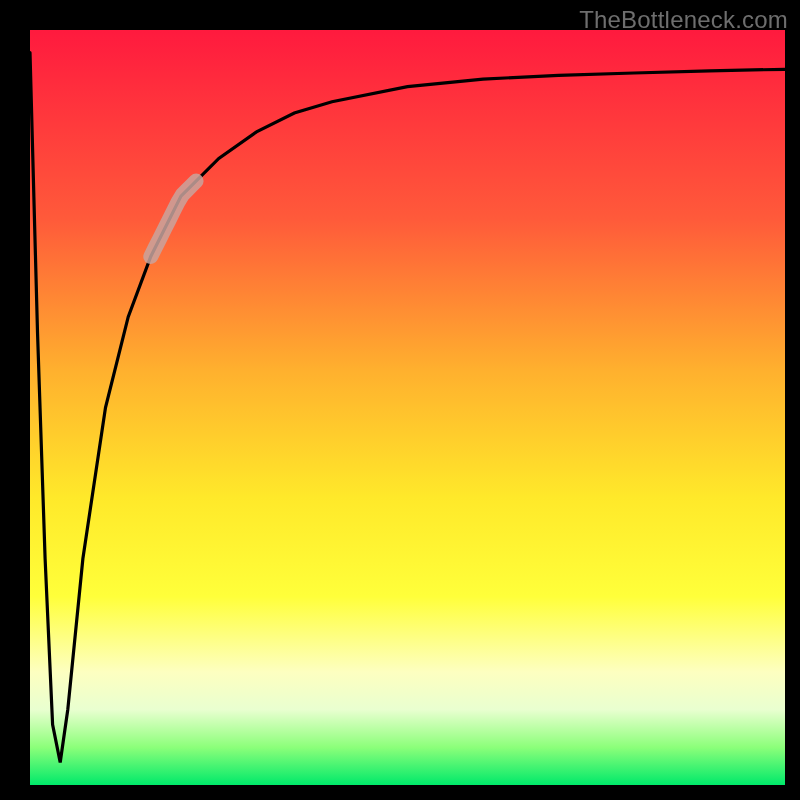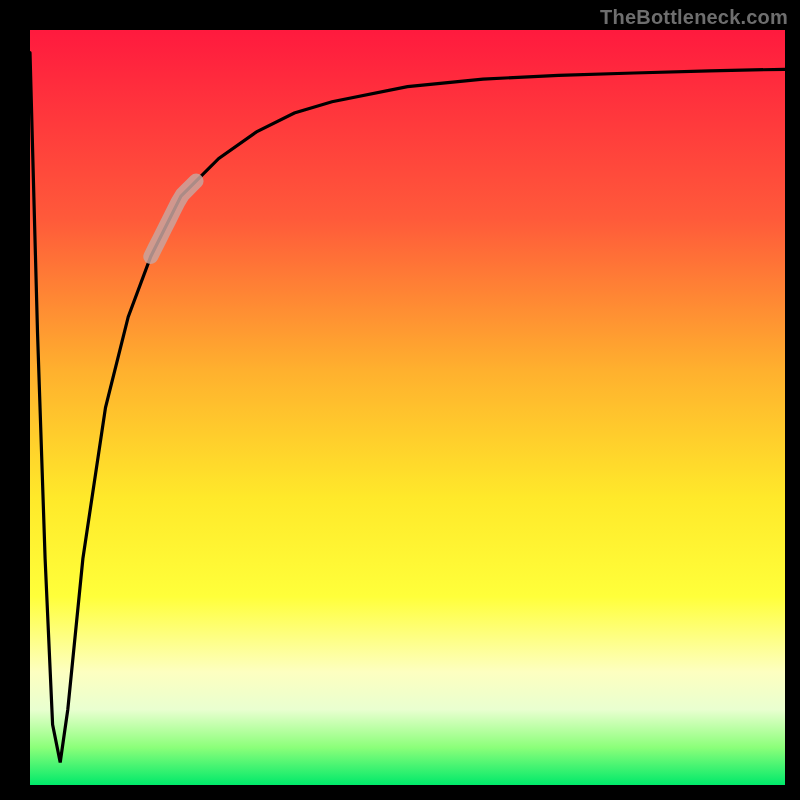--- a/index.html
+++ b/index.html
@@ -44,22 +44,22 @@
     top: 0;
     width: 100%;
     height: 100%;
     display: block;
   }
   .watermark {
     position: absolute;
     top: 6px;
     right: 12px;
     color: #6e6e6e;
-    font-size: 20px;
-    font-weight: 700;
+    font-size: 24px;
+    font-weight: 400;
     letter-spacing: 0.2px;
     user-select: none;
   }
 </style>
 </head>
 <body>
 
 <div class="frame">
 
   <div class="plot-area">

